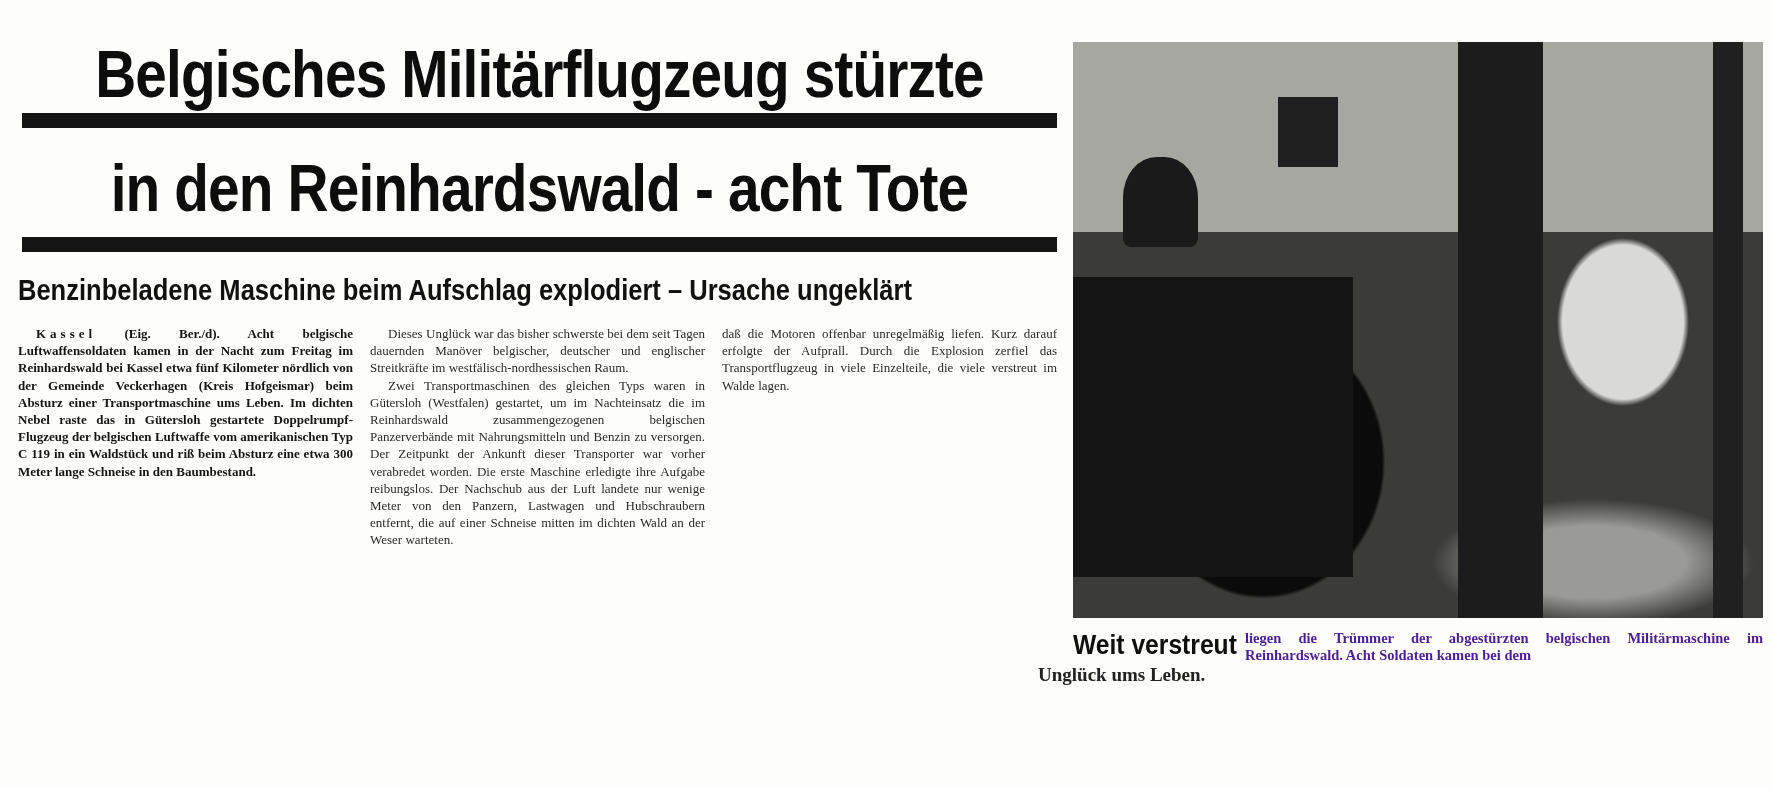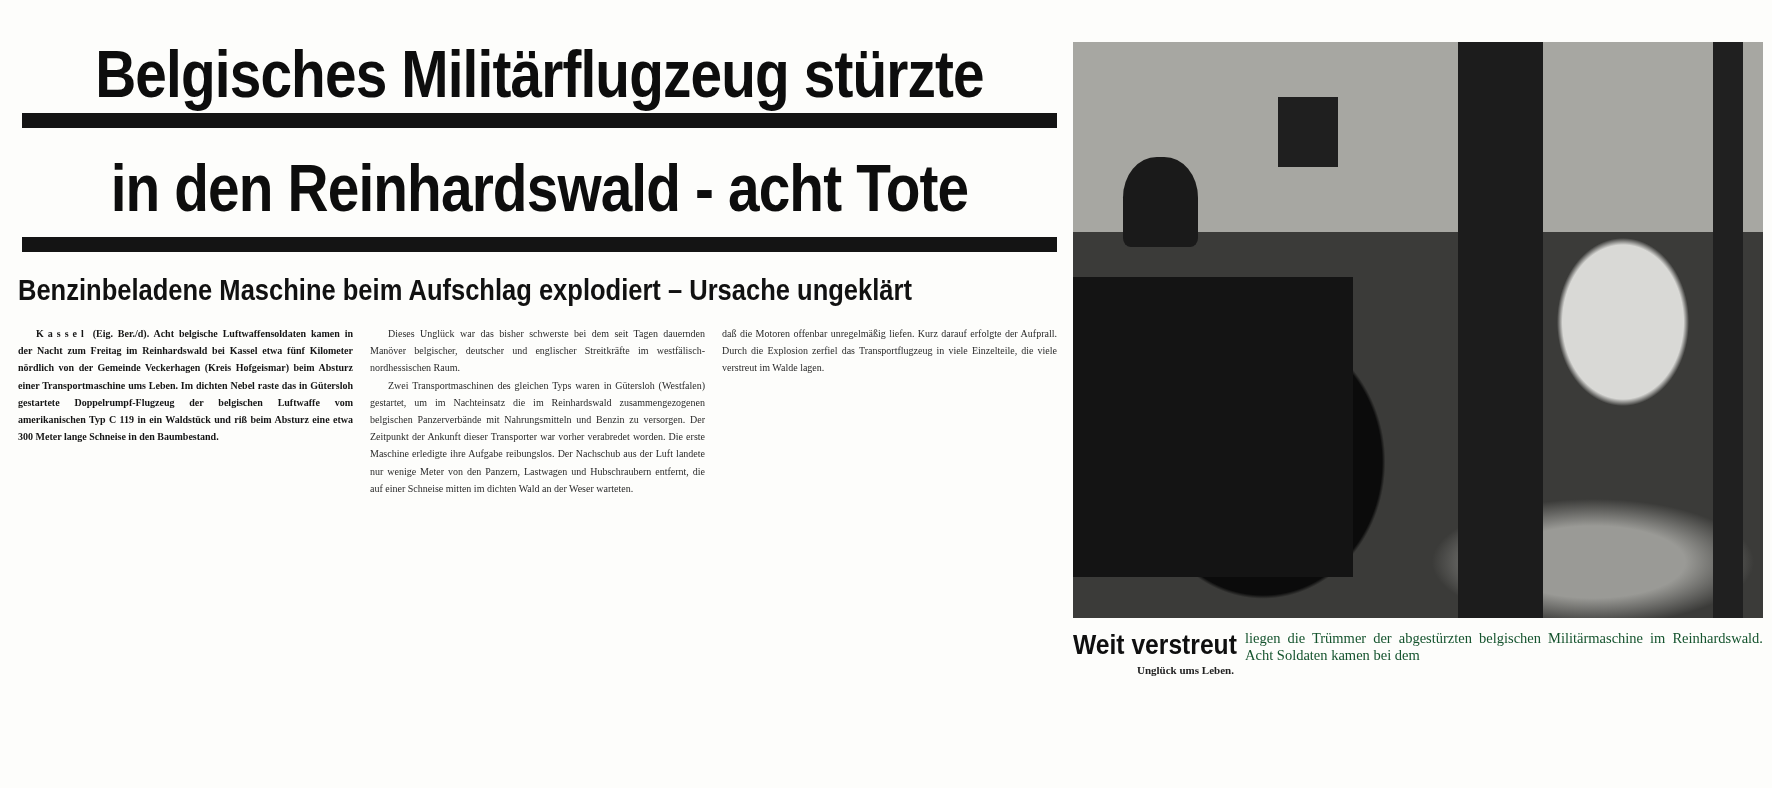--- a/index.html
+++ b/index.html
@@ -11,21 +11,21 @@
       transform: scaleX(0.86); transform-origin: center; white-space: nowrap;
     }
     .rule { position: absolute; left: 22px; width: 1035px; height: 15px; background: #141414; }
     .subhead {
       position: absolute; left: 18px; top: 274px; width: 1042px;
       font-family: "Liberation Sans", sans-serif; font-weight: bold; font-size: 29px;
       white-space: nowrap; transform: scaleX(0.88); transform-origin: left; color: #111;
     }
     .col {
       position: absolute; top: 325px; width: 335px;
-      font-family: "Liberation Serif", serif; font-size: 10px; line-height: 17.2px;
+      font-family: "Liberation Serif", serif; font-size: 13px; line-height: 17.2px;
       text-align: justify; hyphens: manual; color: #2a2a2a;
     }
     .col p { margin: 0; text-indent: 18px; }
     .col p.bold { font-weight: bold; color: #151515; }
     .spaced { letter-spacing: 4px; }
     .photo {
       position: absolute; left: 1073px; top: 42px; width: 690px; height: 576px;
       background:
         radial-gradient(ellipse 170px 190px at 190px 420px, #0b0b0b 70%, transparent 72%),
         linear-gradient(90deg, transparent 0 385px, #1c1c1c 385px 470px, transparent 470px),
@@ -38,26 +38,26 @@
     .photo .helmet { position: absolute; left: 50px; top: 115px; width: 75px; height: 90px; border-radius: 45% 45% 10% 10%; background: #1a1a1a; }
     .photo .lamp { position: absolute; left: 205px; top: 55px; width: 60px; height: 70px; background: #1f1f1f; }
     .photo .trunk-right { position: absolute; left: 640px; top: 0; width: 30px; height: 576px; background: #202020; }
     .caption-title {
       position: absolute; left: 1073px; top: 629px;
       font-family: "Liberation Sans", sans-serif; font-weight: bold; font-size: 28px;
       transform: scaleX(0.88); transform-origin: left; white-space: nowrap; color: #0f0f0f;
     }
     .caption-text {
       position: absolute; left: 1245px; top: 630px; width: 518px;
-      font-family: "Liberation Serif", serif; font-weight: normal; font-size: 14.5px; line-height: 17px;
-      text-align: justify; color: #14532d;
+      font-family: "Liberation Serif", serif; font-weight: bold; font-size: 14.5px; line-height: 17px;
+      text-align: justify; color: #4c1d95;
     }
     .caption-tail {
-      position: absolute; left: 1137px; top: 664px;
-      font-family: "Liberation Serif", serif; font-weight: bold; font-size: 11px; color: #222;
+      position: absolute; left: 1038px; top: 664px;
+      font-family: "Liberation Serif", serif; font-weight: bold; font-size: 19px; color: #222;
     }
   </style>
 </head>
 <body>
 
 <div class="headline-line" style="top:36px;">Belgisches Militärflugzeug stürzte</div>
 <div class="rule" style="top:113px;"></div>
 <div class="headline-line" style="top:150px;">in den Reinhardswald - acht Tote</div>
 <div class="rule" style="top:237px;"></div>
 

